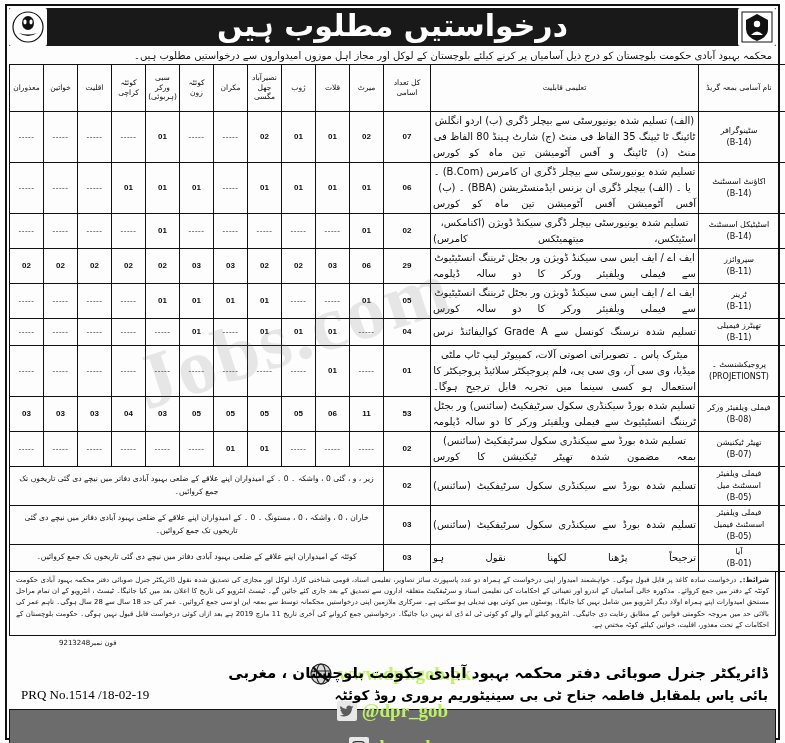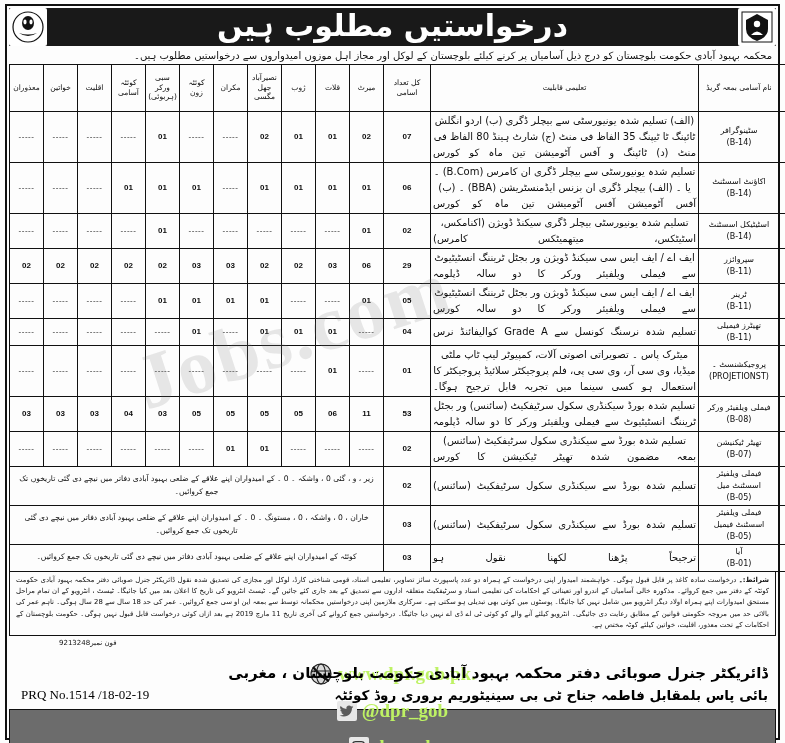--- a/index.html
+++ b/index.html
@@ -278,21 +278,21 @@
           <th class="c-post">نام آسامی بمعہ گریڈ</th>
           <th class="c-edu">تعلیمی قابلیت</th>
           <th class="c-total">کل تعداد اسامی</th>
           <th class="c-n">میرٹ</th>
           <th class="c-n">قلات</th>
           <th class="c-n">ژوب</th>
           <th class="c-n">نصیرآباد جھل مگسی</th>
           <th class="c-n">مکران</th>
           <th class="c-n">کوئٹہ زون</th>
           <th class="c-n">سبی ورکر (ہربوئی)</th>
-          <th class="c-n">کوئٹہ آسامی</th>
+          <th class="c-n">کوئٹہ کراچی</th>
           <th class="c-n">اقلیت</th>
           <th class="c-n">خواتین</th>
           <th class="c-n">معذوران</th>
         </tr>
       </thead>
       <tbody id="jobs-body">
           <tr>
             <td class="sr">(1</td>
             <td class="post">
               <div>سٹینوگرافر</div>

